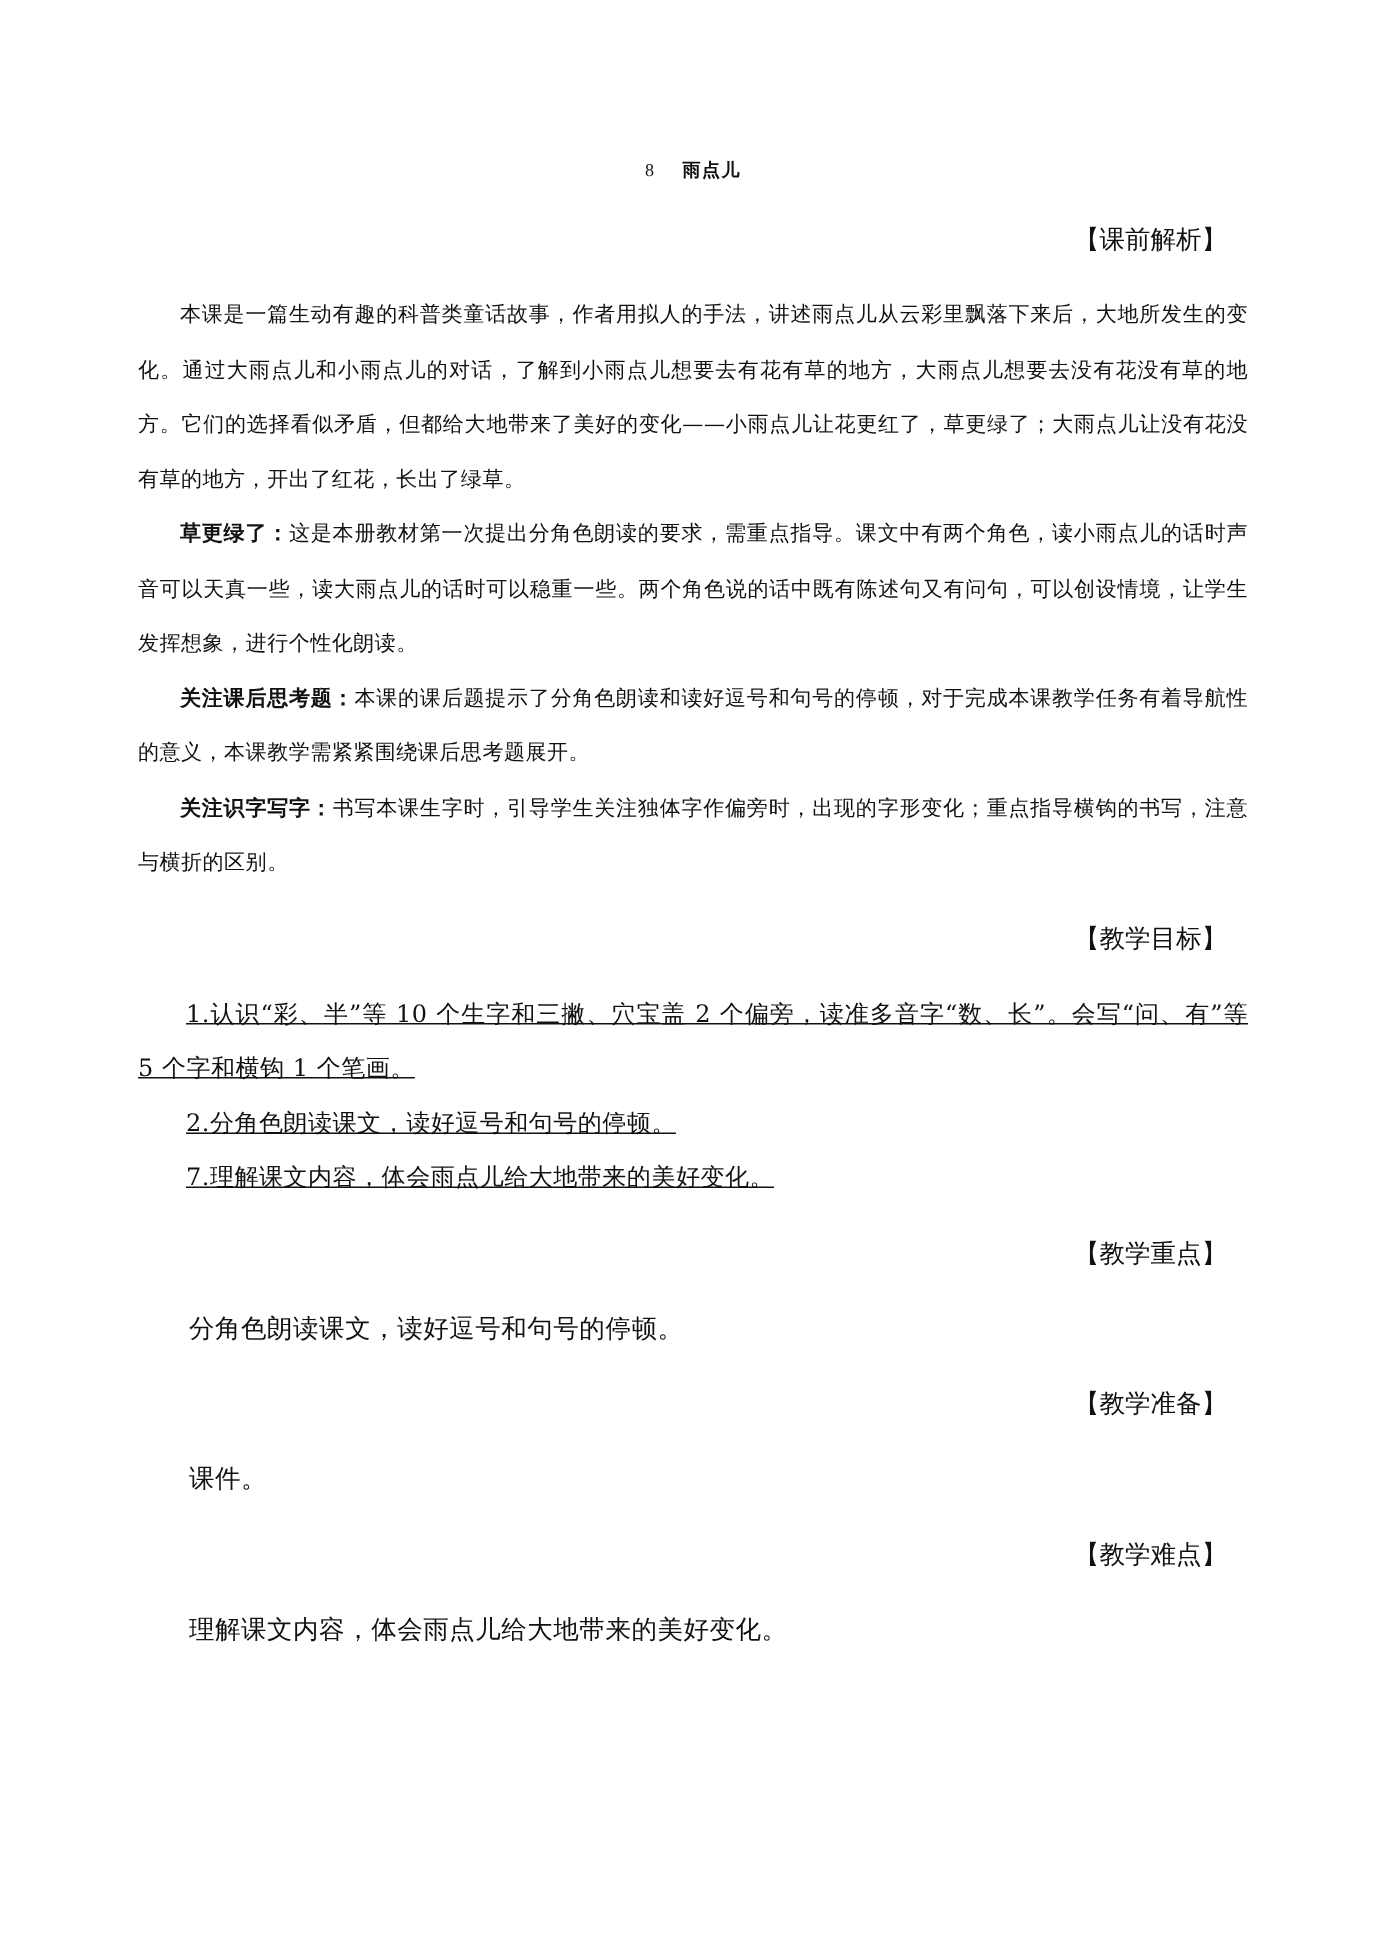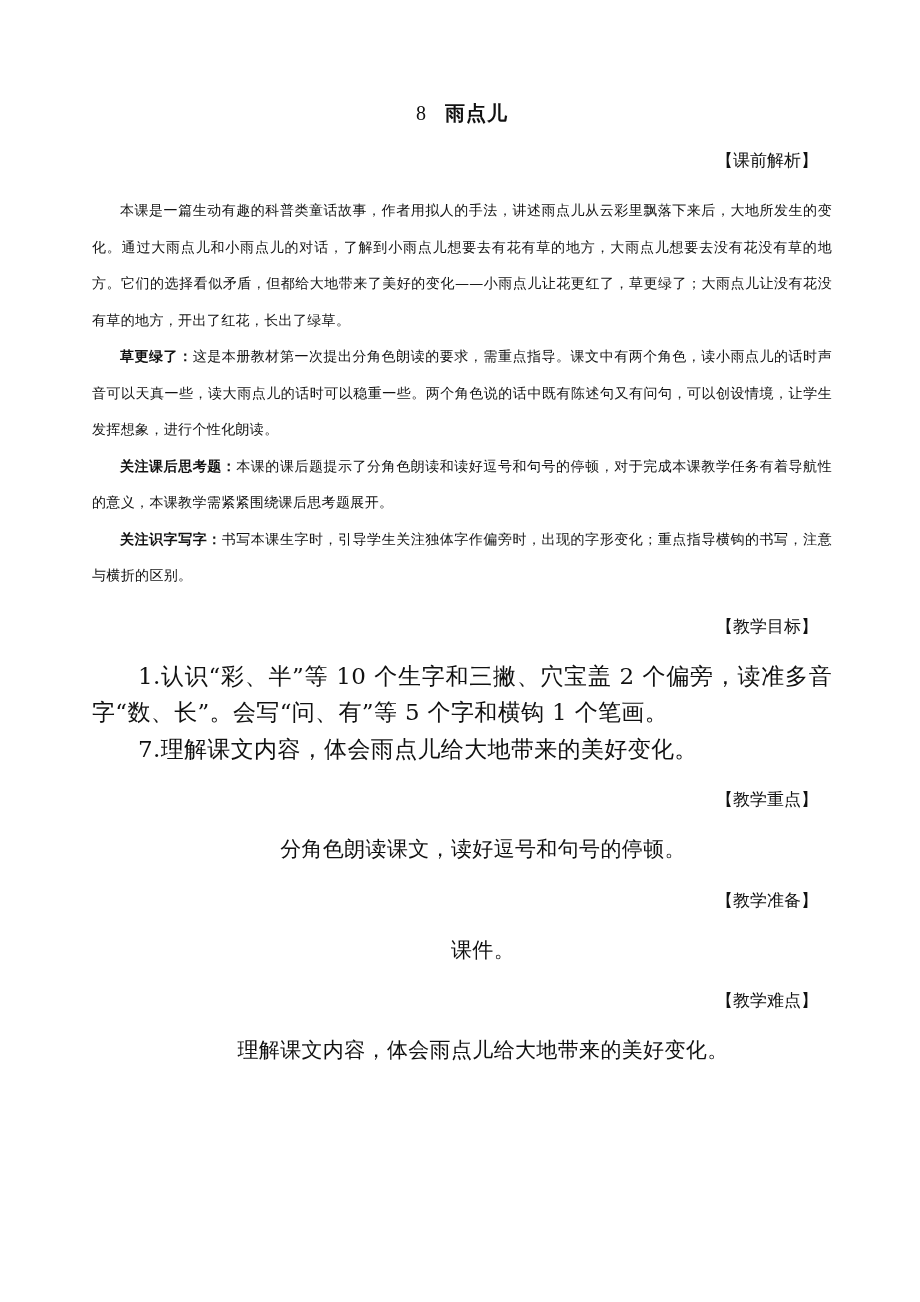--- a/index.html
+++ b/index.html
@@ -1,29 +1,29 @@
 <!DOCTYPE html>
 <html><head>
 <meta charset="utf-8">
 <style>
   html, body { margin: 0; padding: 0; background: #ffffff; }
   body { width: 920px; height: 1302px; position: relative; overflow: hidden;
          font-family: "DejaVu Serif", "Liberation Serif", serif; color: #111; }
   .page { position: absolute; left: 92px; top: 98px; width: 740px; }
-  .title { text-align: center; font-size: 20px; font-weight: bold; line-height: 30px;
+  .title { text-align: center; font-size: 12px; font-weight: bold; line-height: 30px;
            margin: 0 0 6px 0; font-family: "DejaVu Sans", sans-serif; letter-spacing: 1px; }
   .title .num { margin-right: 18px; font-family: "Liberation Serif", serif; font-weight: normal; }
   .heading { font-family: "DejaVu Sans", sans-serif; font-weight: normal; font-size: 17px;
              line-height: 36px; height: 36px; margin: 14px; text-align: right; }
   .para { font-size: 14px; line-height: 36.5px; margin: 0; text-indent: 2em;
           text-align: justify; text-align-last: left; letter-spacing: 0.35px; }
   .para .lead { font-family: "DejaVu Sans", sans-serif; font-weight: bold; }
-  .item { font-size: 23px; line-height: 36.5px; margin: 0; text-indent: 2em;
-          text-align: justify; text-align-last: left; letter-spacing: 0.35px; }
-  .plain { font-size: 21px; line-height: 36.5px; margin: 0; padding-left: 2em; letter-spacing: 0.35px; text-align: center; }
+  .item { font-size: 16px; line-height: 36.5px; margin: 0; text-indent: 2em;
+          text-align: justify; text-align-last: left; letter-spacing: 0.35px; text-decoration: underline; }
+  .plain { font-size: 17px; line-height: 36.5px; margin: 0; padding-left: 2em; letter-spacing: 0.35px; }
   .plain.shift { padding-left: calc(2em + 8px); }
 </style>
 </head>
 <body>
 
 <div class="page">
   <h1 class="title">
     <span class="num">8</span><span>雨点儿</span>
   </h1>
 
@@ -31,20 +31,21 @@
     <p class="heading">【课前解析】</p>
     <p class="para">本课是一篇生动有趣的科普类童话故事，作者用拟人的手法，讲述雨点儿从云彩里飘落下来后，大地所发生的变化。通过大雨点儿和小雨点儿的对话，了解到小雨点儿想要去有花有草的地方，大雨点儿想要去没有花没有草的地方。它们的选择看似矛盾，但都给大地带来了美好的变化——小雨点儿让花更红了，草更绿了；大雨点儿让没有花没有草的地方，开出了红花，长出了绿草。</p>
     <p class="para"><span class="lead">草更绿了：</span><span>这是本册教材第一次提出分角色朗读的要求，需重点指导。课文中有两个角色，读小雨点儿的话时声音可以天真一些，读大雨点儿的话时可以稳重一些。两个角色说的话中既有陈述句又有问句，可以创设情境，让学生发挥想象，进行个性化朗读。</span></p>
     <p class="para"><span class="lead">关注课后思考题：</span><span>本课的课后题提示了分角色朗读和读好逗号和句号的停顿，对于完成本课教学任务有着导航性的意义，本课教学需紧紧围绕课后思考题展开。</span></p>
     <p class="para"><span class="lead">关注识字写字：</span><span>书写本课生字时，引导学生关注独体字作偏旁时，出现的字形变化；重点指导横钩的书写，注意与横折的区别。</span></p>
   </section>
 
   <section>
     <p class="heading">【教学目标】</p>
     <p class="item">1.认识“彩、半”等 10 个生字和三撇、穴宝盖 2 个偏旁，读准多音字“数、长”。会写“问、有”等 5 个字和横钩 1 个笔画。</p>
+    <p class="item">2.分角色朗读课文，读好逗号和句号的停顿。</p>
     <p class="item">7.理解课文内容，体会雨点儿给大地带来的美好变化。</p>
   </section>
 
   <section>
     <p class="heading">【教学重点】</p>
     <p class="plain">分角色朗读课文，读好逗号和句号的停顿。</p>
   </section>
 
   <section>
     <p class="heading">【教学准备】</p>

